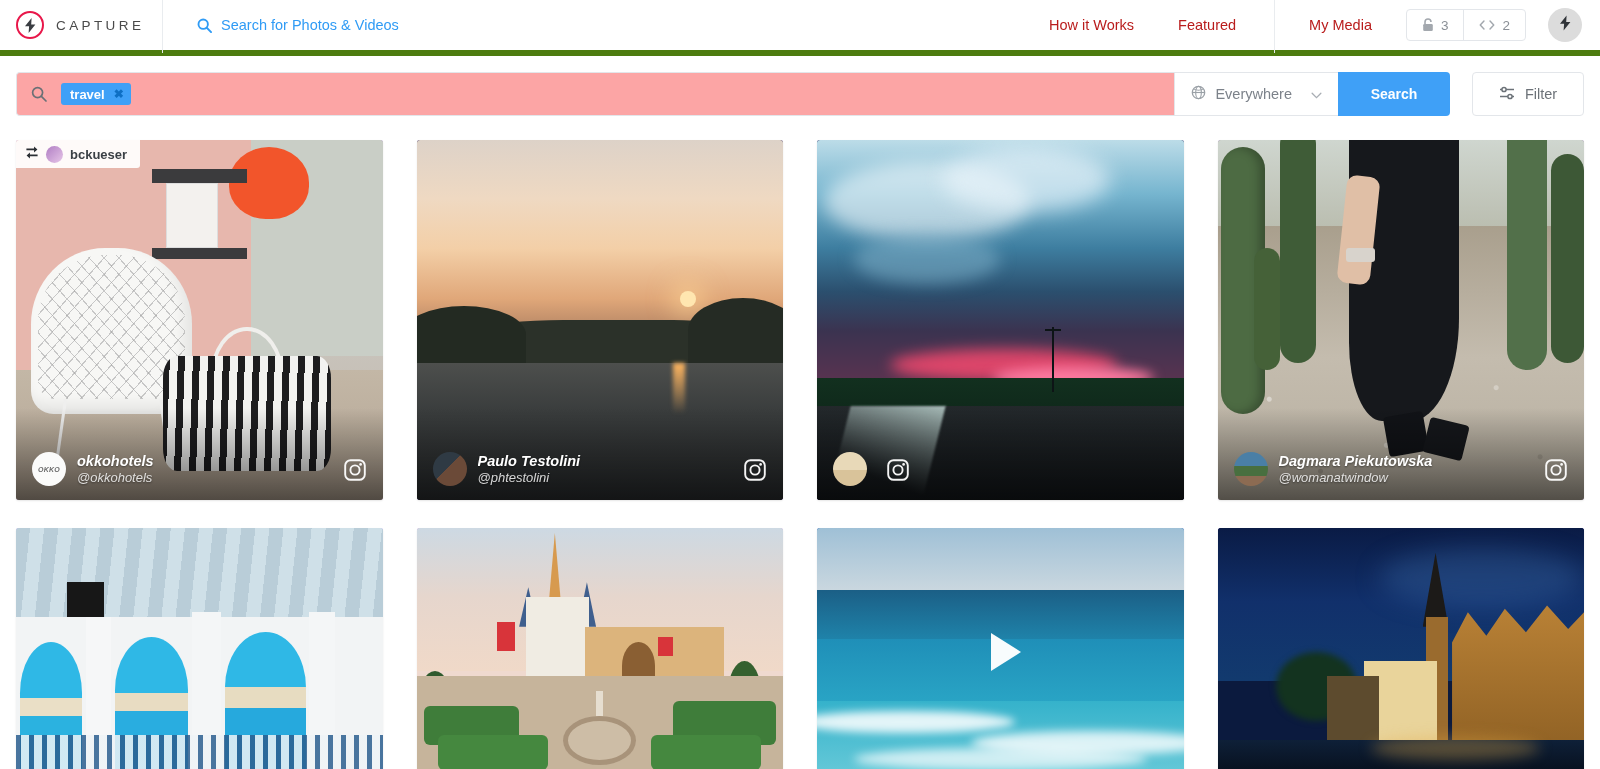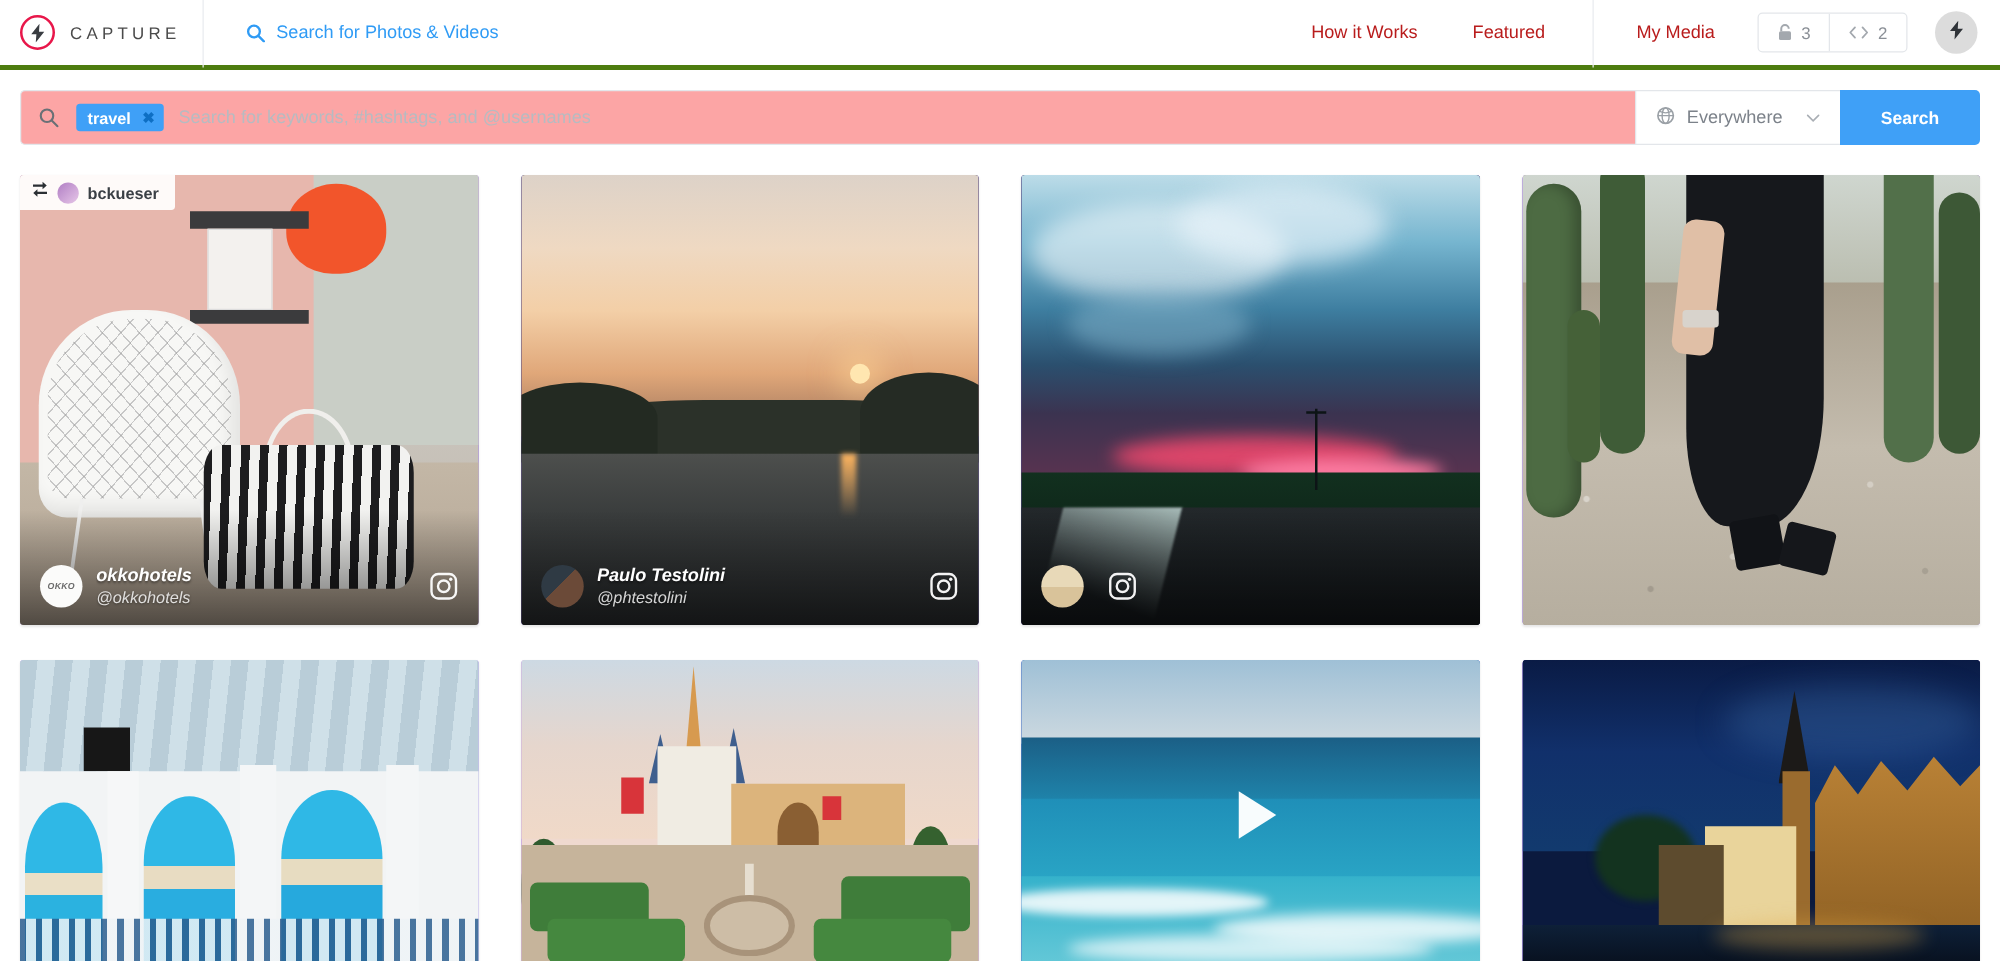--- a/index.html
+++ b/index.html
@@ -11,21 +11,21 @@
     font-family: "Liberation Sans", sans-serif;
     -webkit-font-smoothing: antialiased;
   }
 
   
   .header {
     position: relative;
     height: 56px;
     width: 1600px;
     background: #ffffff;
-    border-bottom: 4px solid #4d7c0f;
+    border-bottom: 6px solid #4d7c0f;
     display: flex;
     align-items: center;
   }
   .brand {
     display: flex; align-items: center;
     height: 56px;
     padding: 0 22px 0 16px;
     border-right: 1px solid #e9ecef;
     width: 163px;
   }
@@ -495,21 +495,20 @@
     <span class="mag">
       <svg width="16" height="16" viewBox="0 0 16 16" aria-hidden="true">
         <circle cx="6.6" cy="6.6" r="5" fill="none" stroke="#6a7076" stroke-width="1.7"></circle>
         <line x1="10.4" y1="10.4" x2="15" y2="15" stroke="#6a7076" stroke-width="1.7" stroke-linecap="round"></line>
       </svg>
     </span>
     <span class="chip">
       <span>travel</span>
       <span class="chip-x">✖</span>
     </span>
-    <input class="search-input" type="text" placeholder="Search for keywords, #hashtags, and @usernames" style="">
   </div>
 
   <div class="scope-select">
     <span>
       <svg width="15" height="15" viewBox="0 0 16 16" aria-hidden="true">
         <circle cx="8" cy="8" r="6.6" fill="none" stroke="#9aa0a6" stroke-width="1.4"></circle>
         <ellipse cx="8" cy="8" rx="3" ry="6.6" fill="none" stroke="#9aa0a6" stroke-width="1.2"></ellipse>
         <line x1="1.6" y1="8" x2="14.4" y2="8" stroke="#9aa0a6" stroke-width="1.2"></line>
         <path d="M3 4.4c3 1.4 7 1.4 10 0" fill="none" stroke="#9aa0a6" stroke-width="1.1"></path>
       </svg>
@@ -517,20 +516,31 @@
     <span>Everywhere</span>
     <span class="chev">
       <svg width="11" height="7" viewBox="0 0 12 8" aria-hidden="true">
         <path d="M1 1.5 6 6.4l5-4.9" fill="none" stroke="#a9aeb4" stroke-width="1.5" stroke-linecap="round"></path>
       </svg>
     </span>
   </div>
 
   <button class="search-btn">Search</button>
 
+  <div class="filter-btn">
+    <span>
+      <svg width="16" height="14" viewBox="0 0 16 14" aria-hidden="true">
+        <line x1="1" y1="3.5" x2="15" y2="3.5" stroke="#6c7278" stroke-width="1.5"></line>
+        <line x1="1" y1="10.5" x2="15" y2="10.5" stroke="#6c7278" stroke-width="1.5"></line>
+        <circle cx="5" cy="3.5" r="2.1" fill="#fff" stroke="#6c7278" stroke-width="1.5"></circle>
+        <circle cx="11" cy="10.5" r="2.1" fill="#fff" stroke="#6c7278" stroke-width="1.5"></circle>
+      </svg>
+    </span>
+    <span>Filter</span>
+  </div>
 </div>
 
 <div class="grid">
 
   <div class="card">
     <div class="card-photo ph p1">
       <i class="wall"></i>
         <i class="wallr"></i>
         <i class="orb"></i>
         <i class="shelf"></i>
@@ -631,20 +641,34 @@
       <i class="cac1"></i>
         <i class="cac1b"></i>
         <i class="cac2"></i>
         <i class="cac3"></i>
         <i class="cac4"></i>
       <i class="dress"></i>
         <i class="arm"></i>
         <i class="watch"></i>
         <i class="shoe1"></i>
         <i class="shoe2"></i>
+    </div>
+    <div class="card-userbar">
+      <span class="user-avatar av-dagmara"></span>
+      <span class="user-meta">
+        <span class="user-name" style="display:block">Dagmara Piekutowska</span>
+        <span class="user-handle" style="display:block">@womanatwindow</span>
+      </span>
+      <span class="src-icon">
+        <svg width="24" height="24" viewBox="0 0 24 24" aria-hidden="true">
+          <rect x="2.2" y="2.2" width="19.6" height="19.6" rx="5.4" fill="none" stroke="#fff" stroke-width="1.9"></rect>
+          <circle cx="12" cy="12" r="4.6" fill="none" stroke="#fff" stroke-width="1.9"></circle>
+          <circle cx="17.6" cy="6.4" r="1.35" fill="#fff"></circle>
+        </svg>
+      </span>
     </div>
   </div>
 
   <div class="card row2">
     <div class="card-photo ph p5">
       <i class="ceil"></i>
         <i class="beam"></i>
         <i class="wallp"></i>
       <i class="a1"></i>
         <i class="a2"></i>

